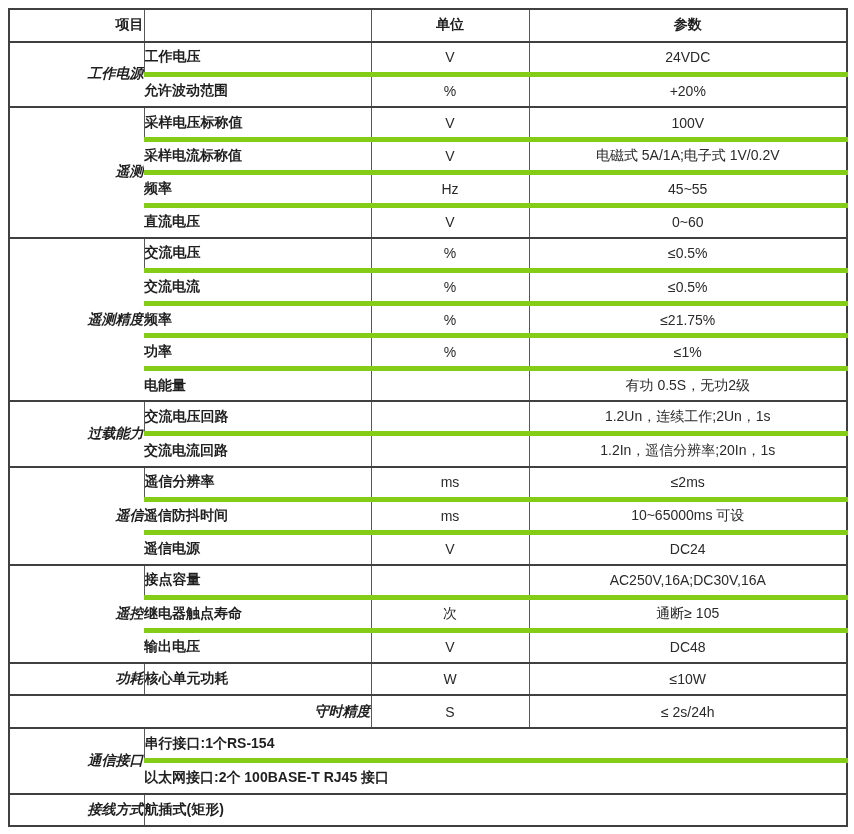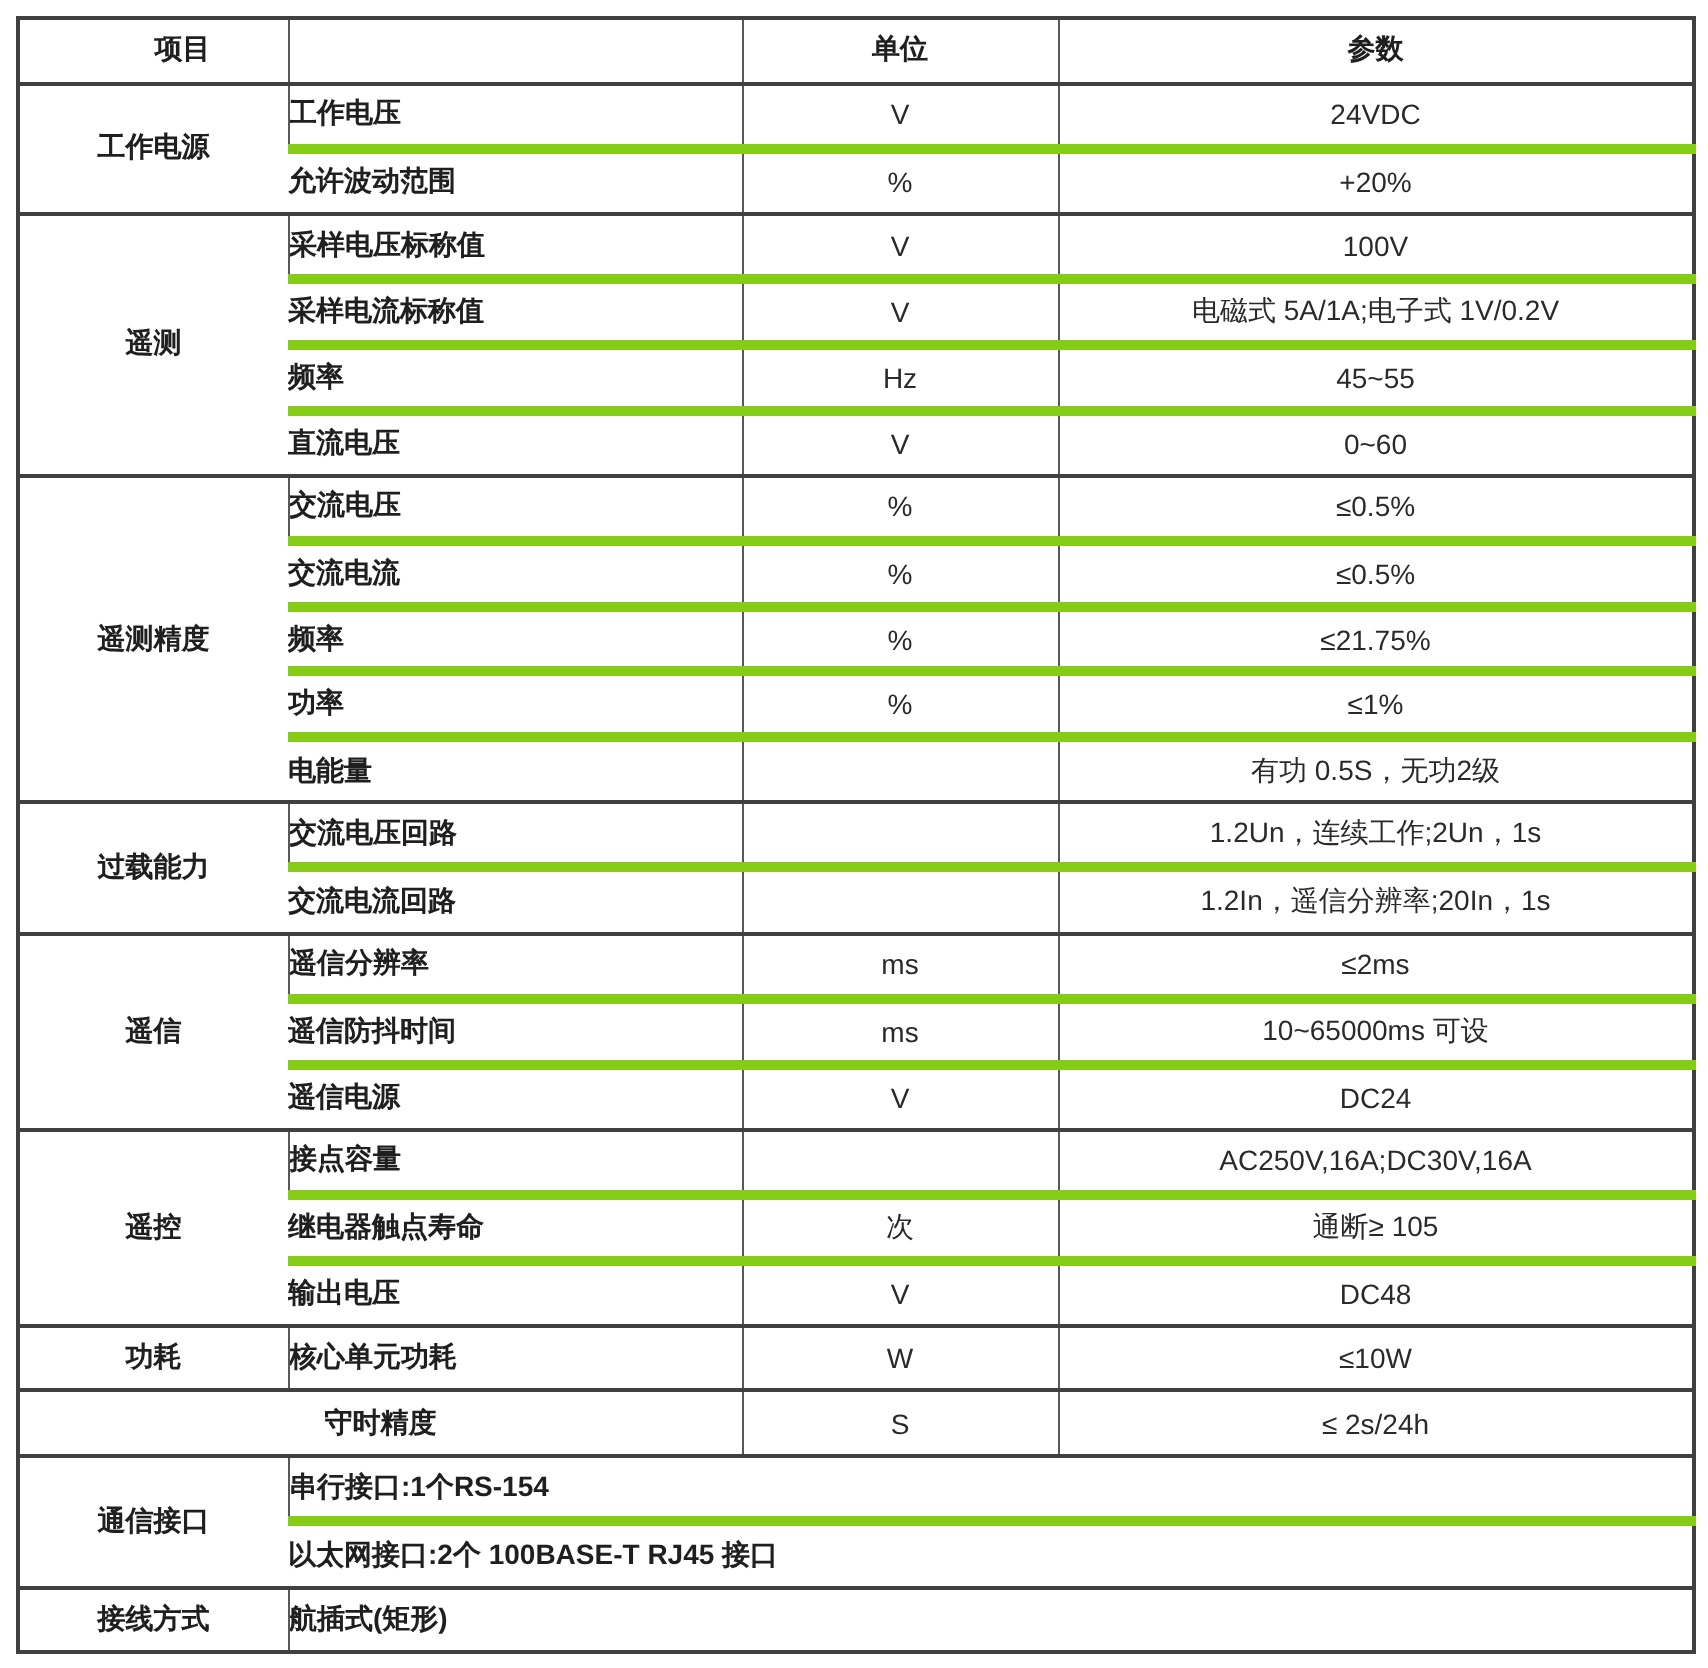--- a/index.html
+++ b/index.html
@@ -35,29 +35,30 @@
     overflow: hidden;
     white-space: nowrap;
   }
   table.spec th:first-child, table.spec td:first-child { border-left: none; }
   
   table.spec thead th {
     font-weight: bold;
     text-align: center;
     border-bottom: 2px solid #404040;
   }
-  table.spec thead th.h-item { text-align: center; padding-left: 29px; }
+  table.spec thead th.h-item { text-align: right; padding-left: 29px; }
   
   tr.group-start > td, tr.group-start > th { border-top: 2px solid #404040; }
   tr.row-inner > td { border-top: 5px solid #84cc16; }
   
   td.c-group {
-    text-align: center;
+    text-align: right;
     padding-left: 29px;
     font-weight: bold;
+    font-style: italic;
   }
   td.c-label, td.c-span {
     text-align: left;
     padding-left: 36px;
     font-weight: bold;
     margin-left: 17px;
   }
   td.c-unit, td.c-value {
     text-align: center;
     font-weight: normal;

